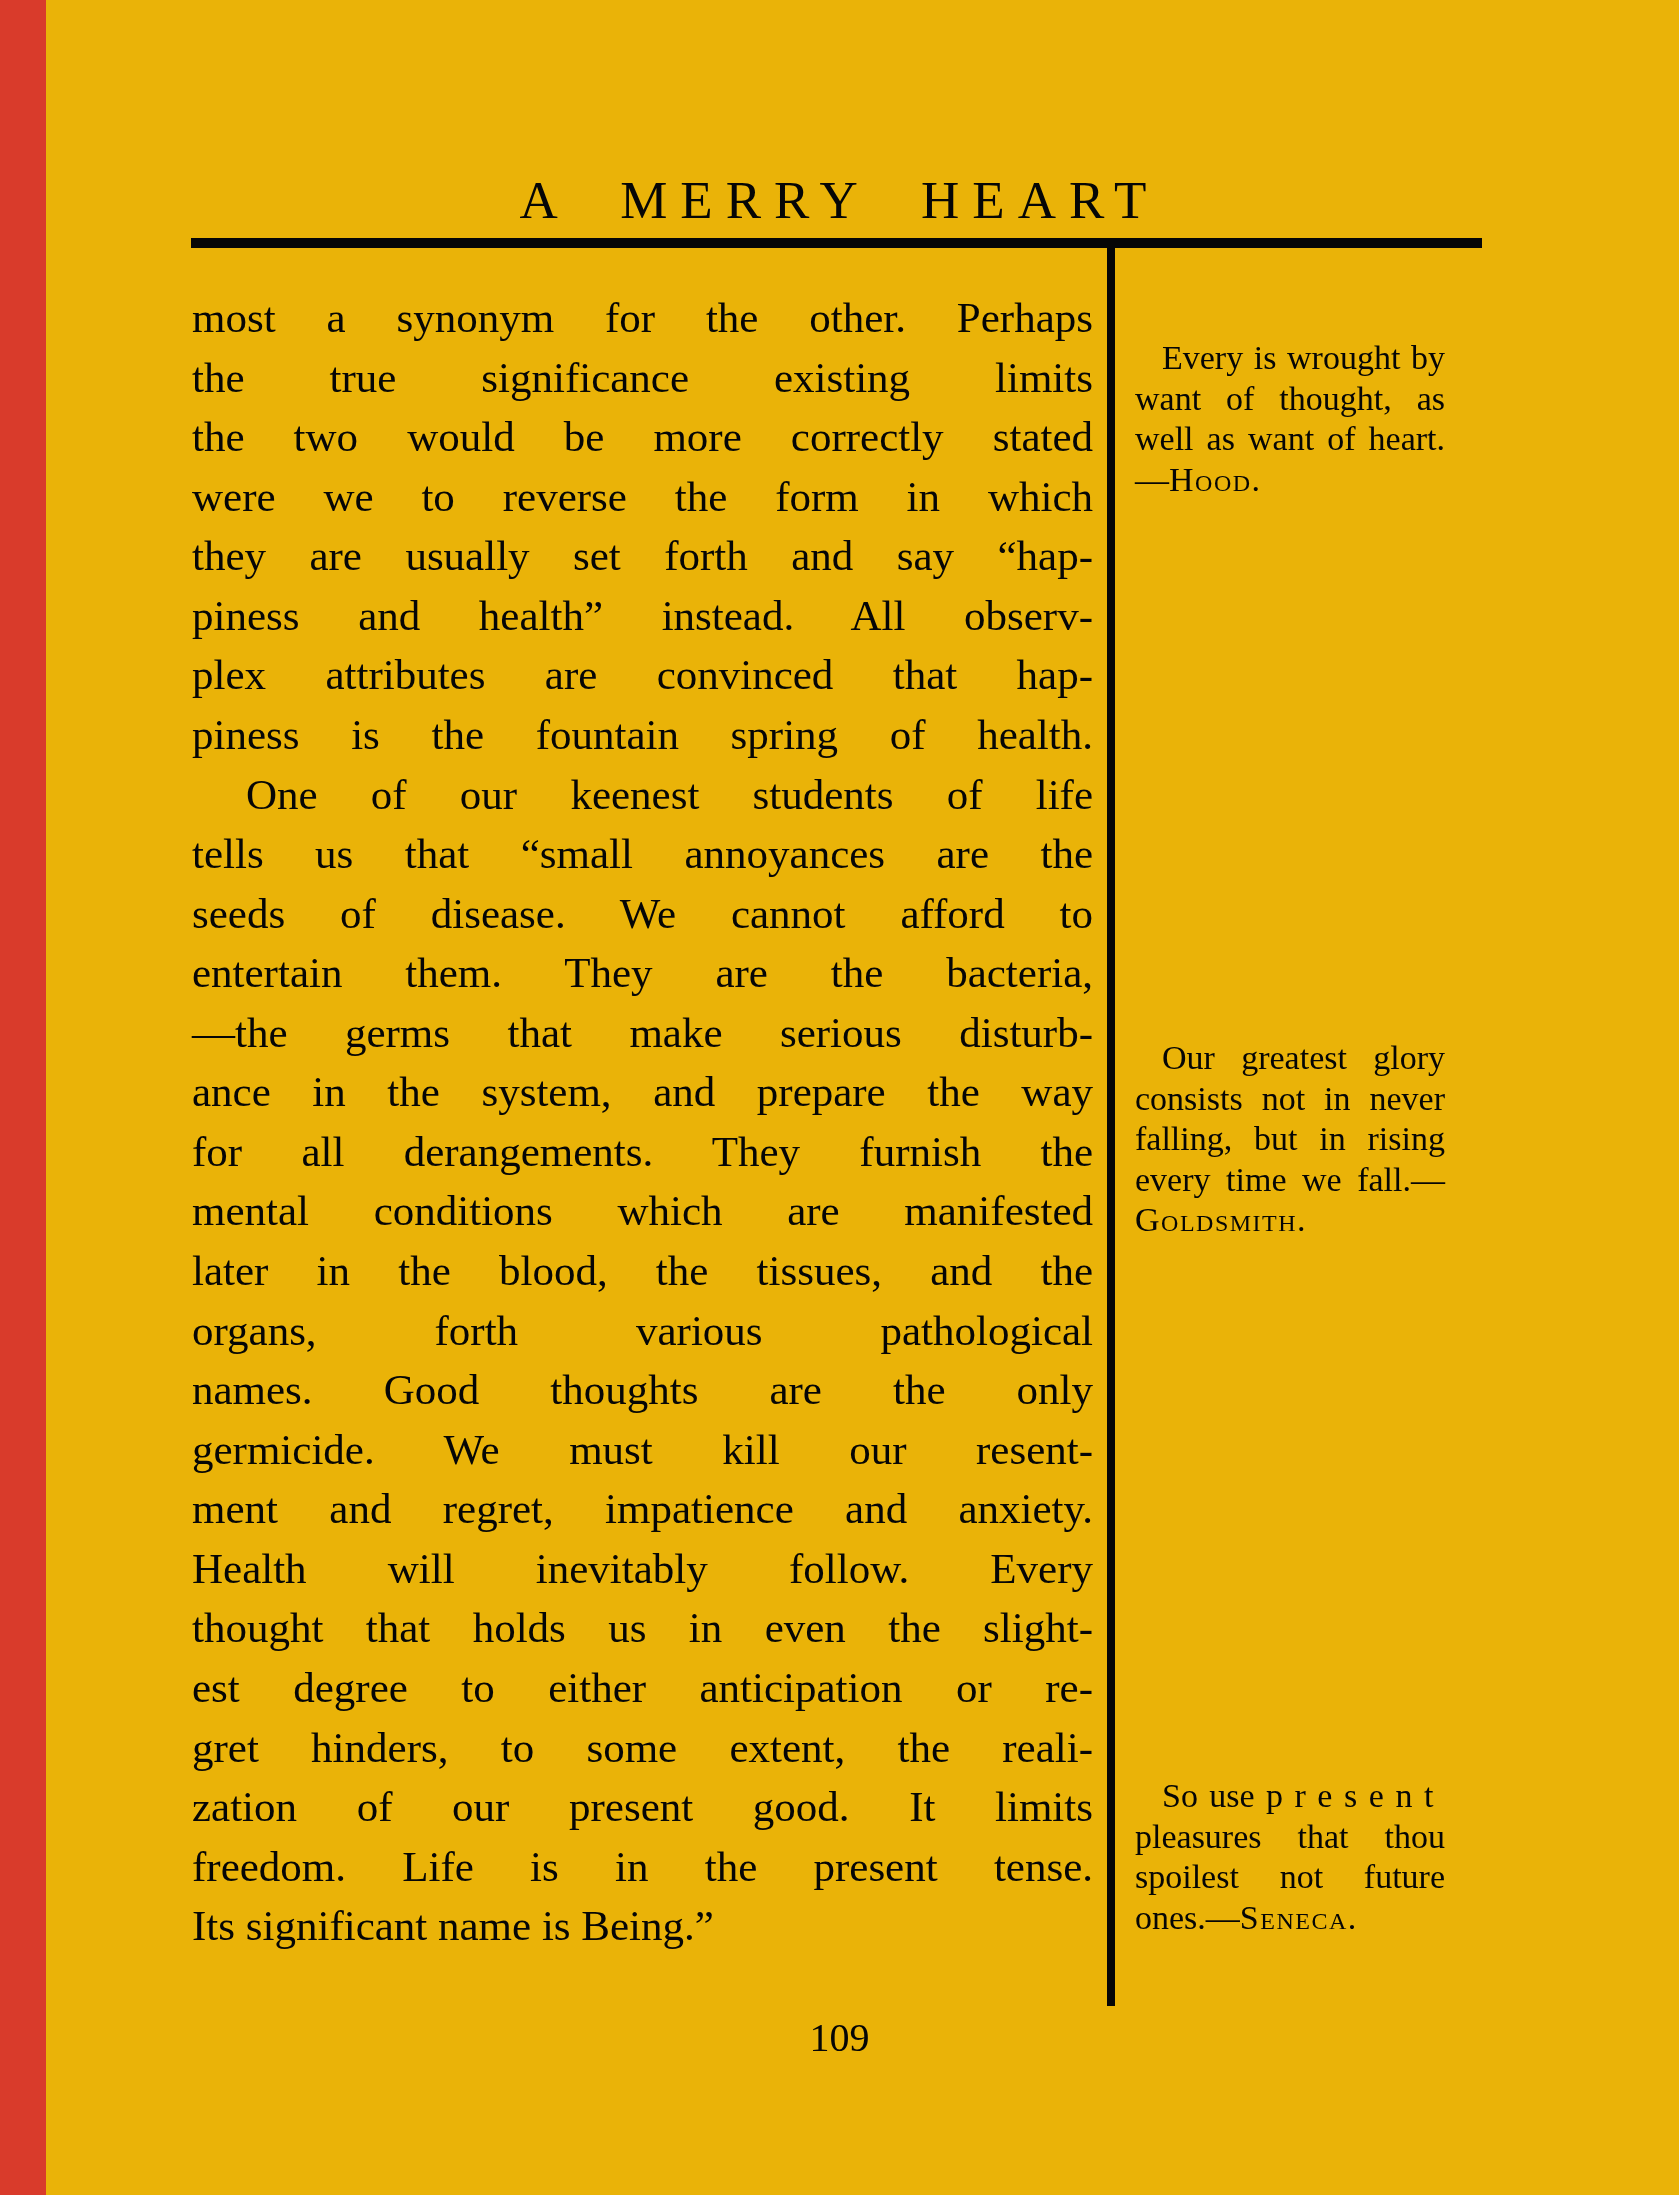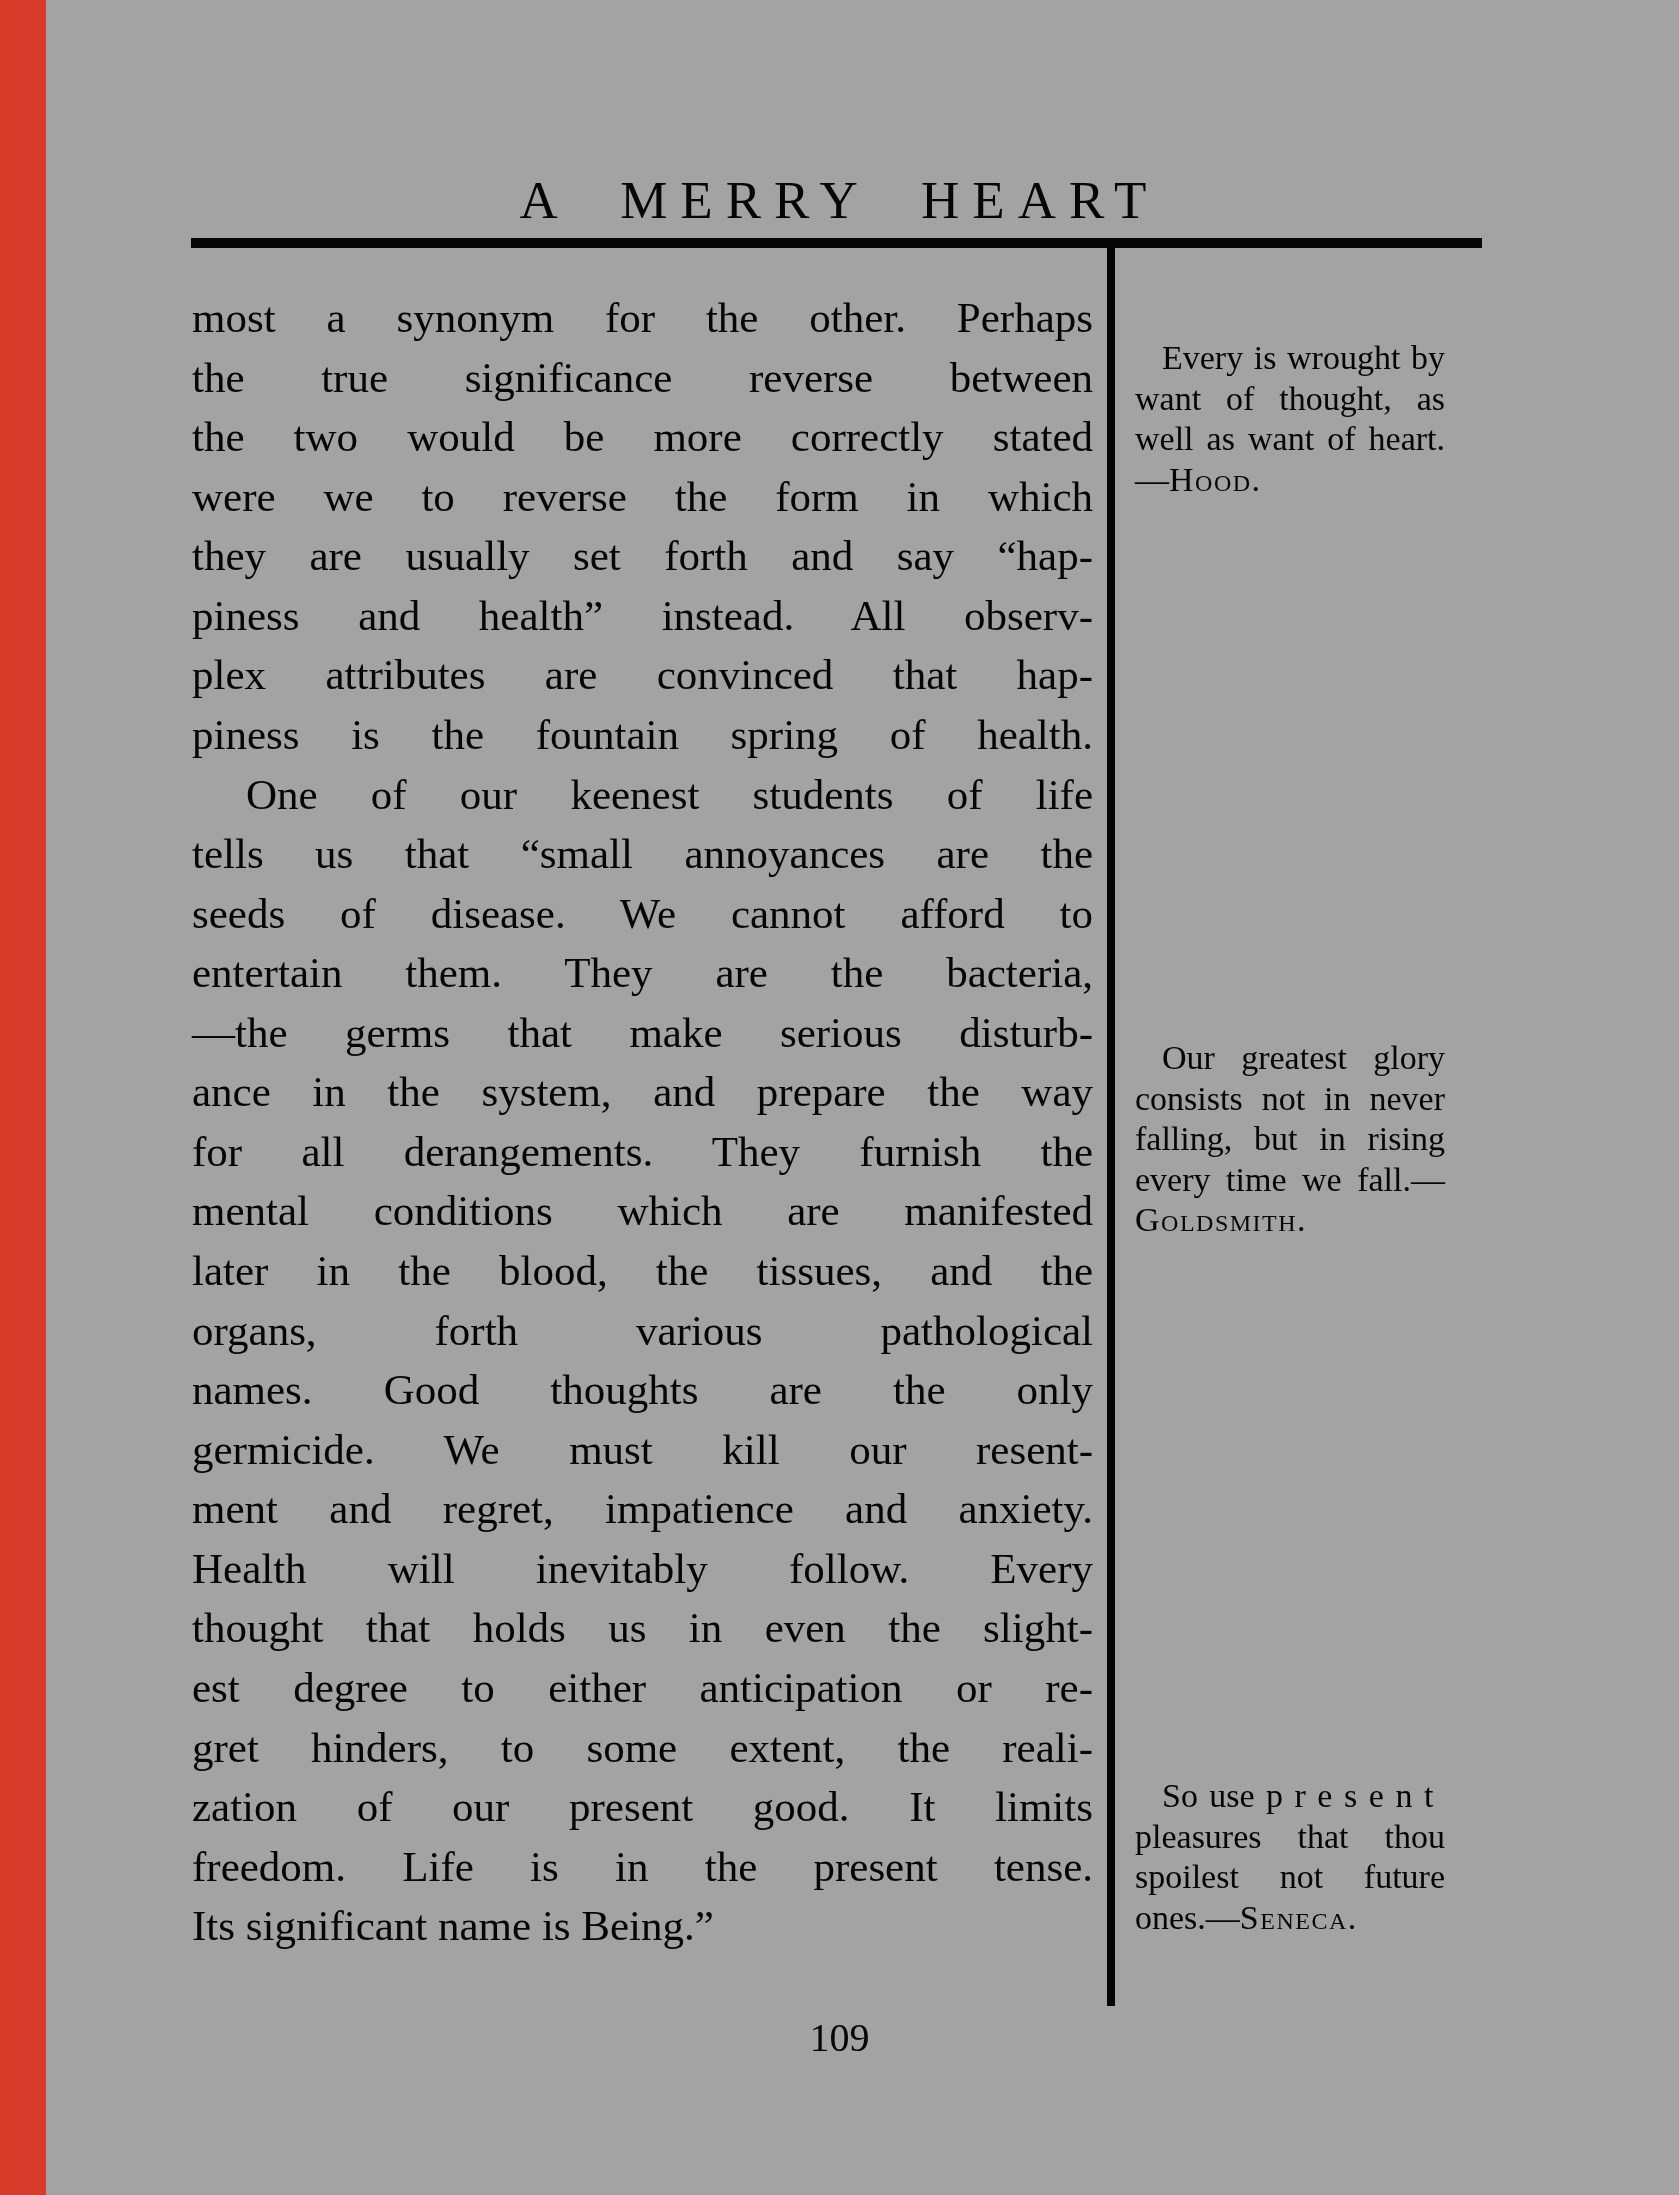--- a/index.html
+++ b/index.html
@@ -70,32 +70,32 @@
     left: 0; right: 0;
     top: 2018px;
     text-align: center;
     font-size: 40px;
     line-height: 40px;
   }
 </style>
 </head>
 <body>
 
-<div class="page" style="background: #a3a3a3; color: rgb(6, 6, 6);">
+<div class="page" style="background: #eab308; color: rgb(6, 6, 6);">
 
   <div class="red-strip" style="background: rgb(217, 59, 43);"></div>
 
   <div class="title">A MERRY HEART</div>
 
   <div class="hrule"></div>
   <div class="vrule"></div>
 
   <div class="body-col">
       <div class="bline">most a synonym for the other.  Perhaps</div>
-      <div class="bline">the true significance reverse between</div>
+      <div class="bline">the true significance existing limits</div>
       <div class="bline">the two would be more correctly stated</div>
       <div class="bline">were we to reverse the form in which</div>
       <div class="bline">they are usually set forth and say “hap-</div>
       <div class="bline">piness and health” instead.  All observ-</div>
       <div class="bline">plex attributes are convinced that hap-</div>
       <div class="bline">piness is the fountain spring of health.</div>
       <div class="bline ind">One of our keenest students of life</div>
       <div class="bline">tells us that “small annoyances are the</div>
       <div class="bline">seeds of disease.  We cannot afford to</div>
       <div class="bline">entertain them.  They are the bacteria,</div>

